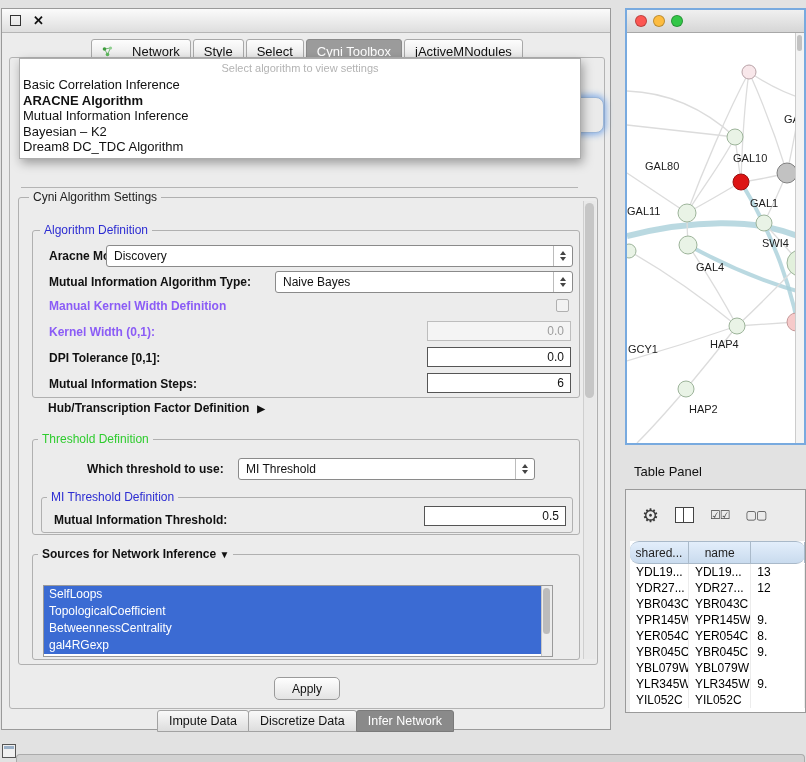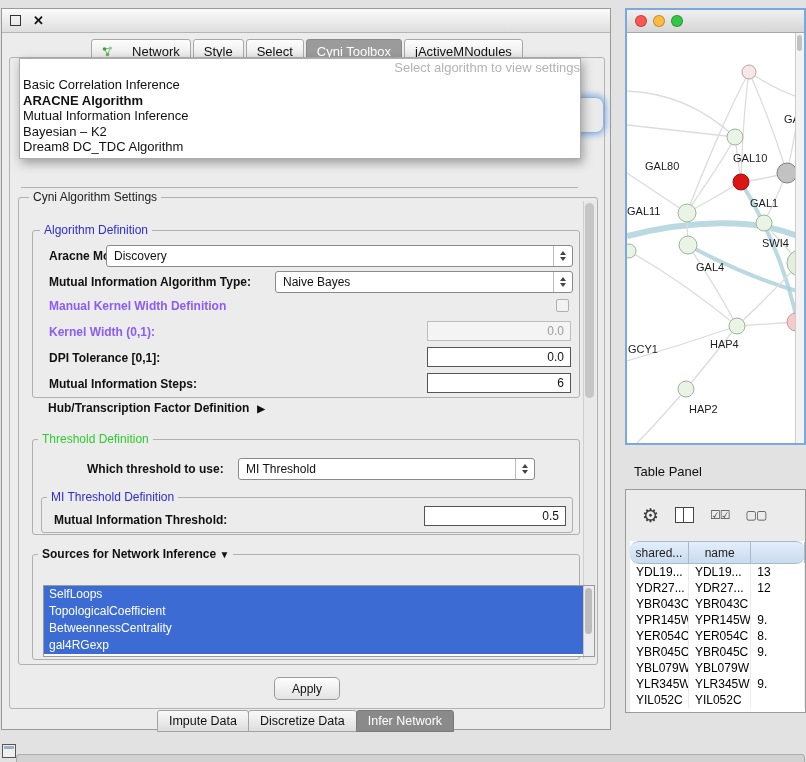--- a/index.html
+++ b/index.html
@@ -16,21 +16,21 @@
   .tab-bar{position:absolute;left:0;top:30px;width:100%;display:flex;justify-content:center;align-items:flex-end;}
   .tab{font-size:13px;padding:4px 10px;background:linear-gradient(#fdfdfd,#e2e2e2);border:1px solid #a8a8a8;
       border-radius:3px 3px 0 0;color:#111;margin-left:2px;display:flex;align-items:center;gap:19px;}
   .tab.active{background:#9b9b9b;color:#fff;border-color:#8a8a8a;}
   .tab-icon{display:inline-flex;}
   .content-panel{position:absolute;left:7px;top:48px;width:594px;height:650px;border:1px solid #b3b3b3;
       border-radius:3px;background:#ececec;}
   
   .dropdown{position:absolute;left:17px;top:49px;width:560px;background:#fff;border:1px solid #adadad;
       box-shadow:2px 4px 10px rgba(0,0,0,.35);z-index:40;padding-bottom:3px;}
-  .dd-placeholder{height:18px;line-height:18px;text-align:right;color:#b3b3b3;font-size:13px;}
+  .dd-placeholder{height:18px;line-height:18px;text-align:center;color:#b3b3b3;font-size:11px;}
   .dd-item{height:15.5px;line-height:15.5px;font-size:13px;color:#111;padding-left:3px;white-space:nowrap;}
   .dd-item.selected{font-weight:bold;}
   .combo-fragment{position:absolute;left:556px;top:88px;width:44px;height:34px;border-radius:8px;background:#eaeaea;
       border:1px solid #9bb6d8;box-shadow:0 0 6px 2px rgba(110,160,230,.8);z-index:30;}
   .behind-line{position:absolute;left:19px;top:178px;width:557px;height:0;border-bottom:1px solid #b4b4b4;z-index:1;}
   
   .group{position:absolute;border:1px solid #b0b0b0;border-radius:3px;box-sizing:border-box;}
   .legend{position:absolute;background:#ececec;padding:0 4px;font-size:12px;white-space:nowrap;z-index:2;color:#222;}
   .legend.blue{color:#2d2dd2;}
   .legend.green{color:#2ecc2e;}
@@ -73,21 +73,21 @@
   .field{position:absolute;background:#fff;border:1px solid #555;font-size:12px;display:flex;align-items:center;
       justify-content:flex-end;padding-right:6px;box-sizing:border-box;color:#111;}
   .field.disabled{border-color:#bdbdbd;background:#f4f4f4;color:#9c9c9c;}
   .fld-kernel{left:394px;top:90px;width:144px;height:20px;}
   .fld-dpi{left:394px;top:116px;width:144px;height:20px;}
   .fld-steps{left:394px;top:142px;width:144px;height:20px;}
   .fld-mithr{left:382px;top:8px;width:142px;height:20px;}
   .hub-row{position:absolute;left:29px;top:203px;font-size:12px;font-weight:bold;color:#111;display:flex;align-items:center;gap:8px;}
   .hub-tri{font-size:10px;color:#111;}
   .lbl-dataattr{left:10px;top:29px;}
-  .attr-list{position:absolute;left:10px;top:30px;width:552px;height:72px;background:#fff;border:1px solid #9a9a9a;
+  .attr-list{position:absolute;left:10px;top:30px;width:510px;height:72px;background:#fff;border:1px solid #9a9a9a;
       overflow:hidden;box-sizing:border-box;}
   .attr-items{position:absolute;left:0;top:0;right:10px;bottom:0;}
   .attr-item{height:17px;line-height:17px;background:#3b6bd3;color:#fff;font-size:12px;padding-left:5px;white-space:nowrap;}
   .list-scroll{position:absolute;right:0;top:0;width:10px;height:100%;background:#ececec;border-left:1px solid #c6c6c6;}
   .list-thumb{position:absolute;left:1px;top:2px;width:7px;height:46px;background:#bcbcbc;border-radius:4px;}
   .apply-btn{position:absolute;left:272px;top:668px;width:64px;height:21px;border:1px solid #9a9a9a;border-radius:5px;
       background:linear-gradient(#fefefe,#e3e3e3);font-size:12px;display:flex;align-items:center;justify-content:center;color:#111;}
   .btab-bar{position:absolute;left:0;right:0;top:701px;display:flex;justify-content:center;}
   .btab{font-size:12.5px;padding:3px 11px;background:linear-gradient(#f9f9f9,#dddddd);border:1px solid #a2a2a2;
       margin-left:-1px;color:#111;border-radius:3px 3px 0 0;}

